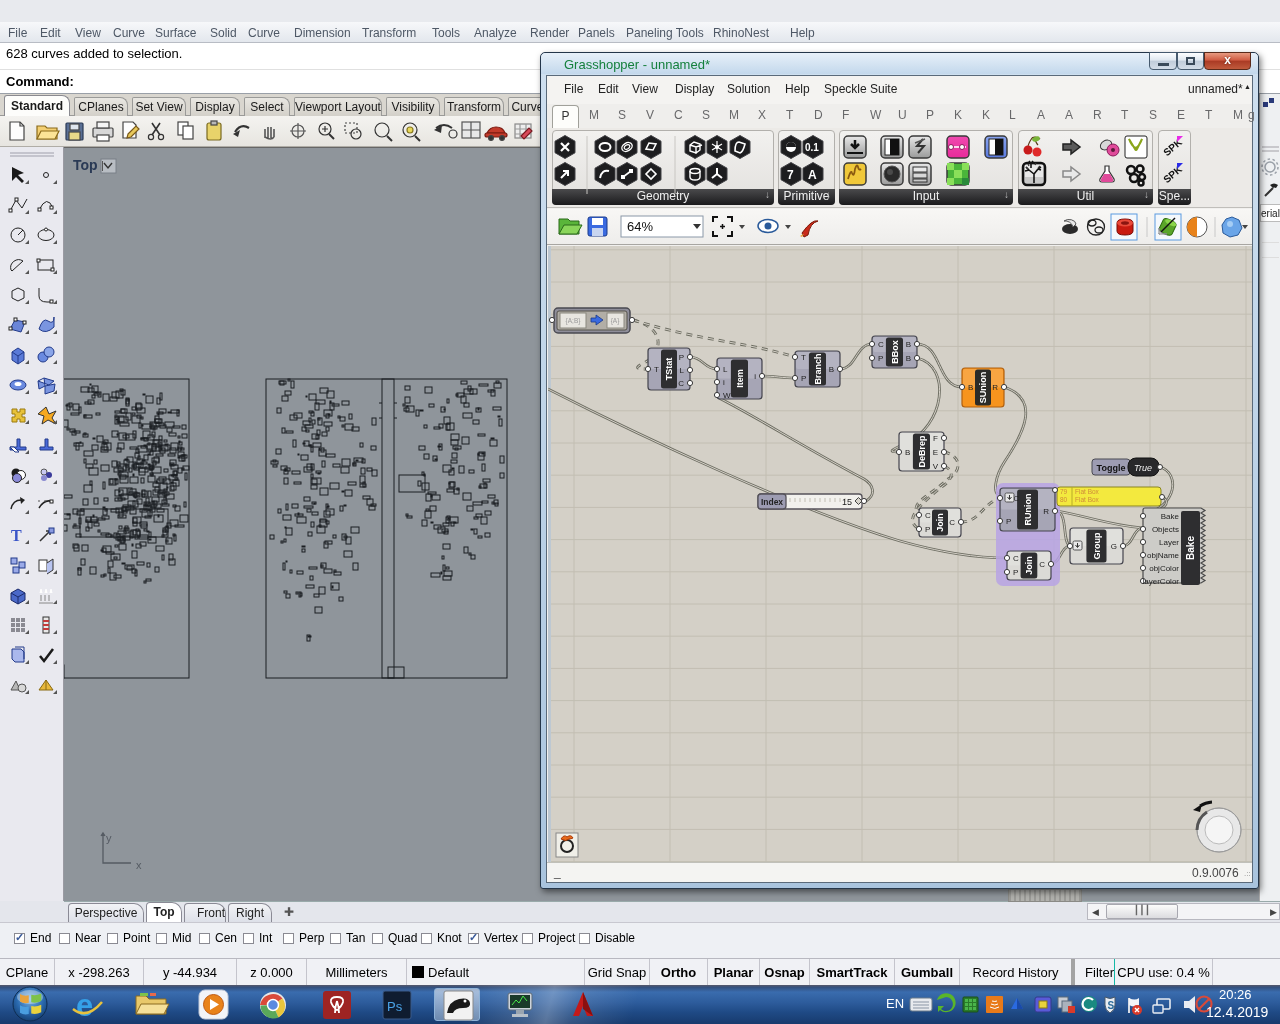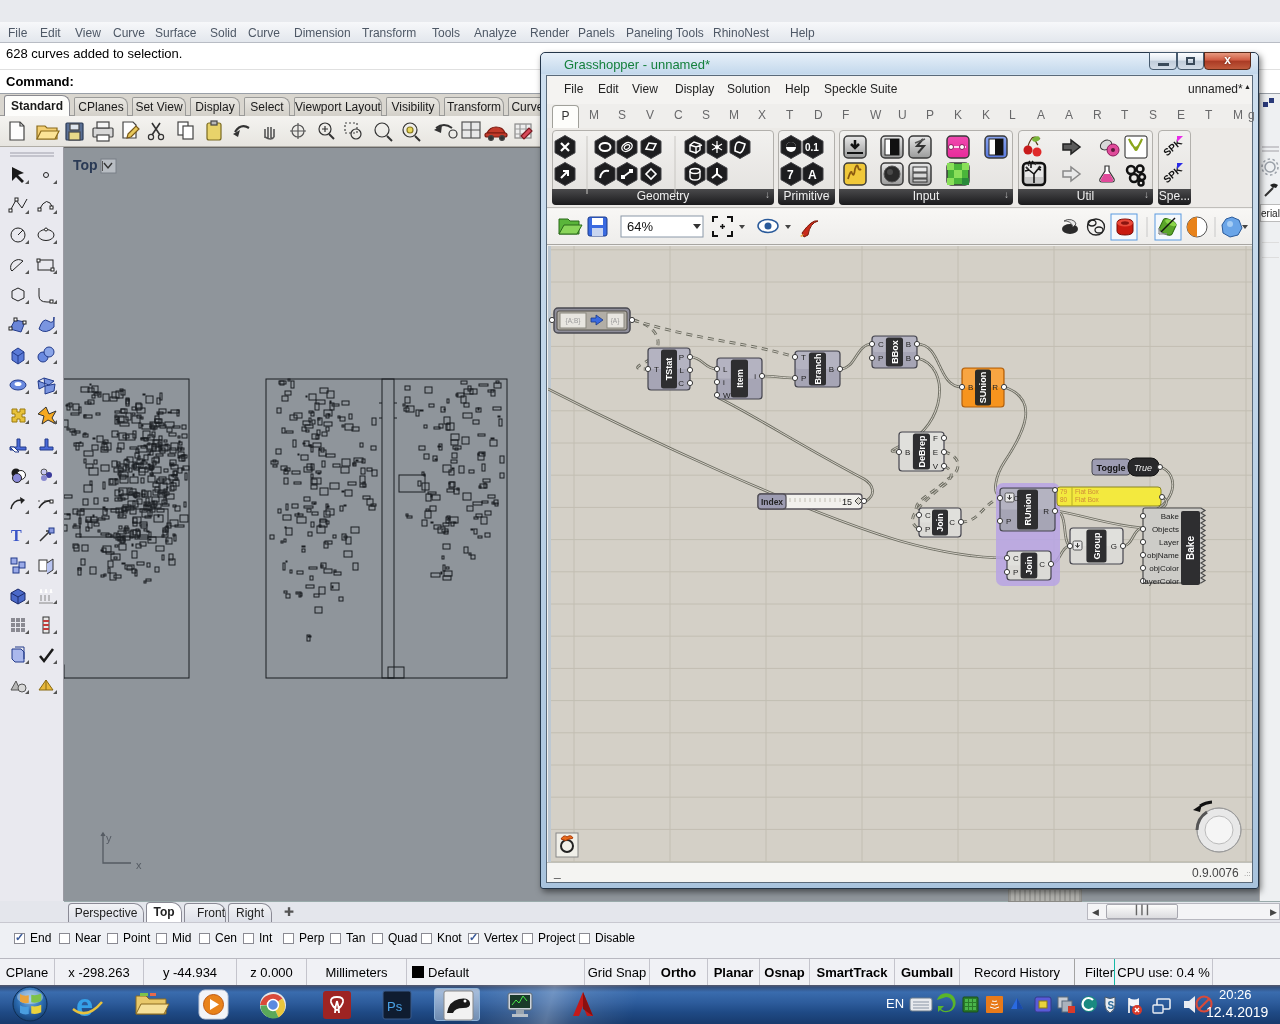--- a/index.html
+++ b/index.html
@@ -1121,21 +1121,21 @@
       <div class="abs" style="left:144px;top:0;width:93px;height:26px;border-right:1px solid #c4c4cc;text-align:center;padding-top:6px;font-weight:normal;">y -44.934</div>
       <div class="abs" style="left:237px;top:0;width:70px;height:26px;border-right:1px solid #c4c4cc;text-align:center;padding-top:6px;font-weight:normal;">z 0.000</div>
       <div class="abs" style="left:307px;top:0;width:100px;height:26px;border-right:1px solid #c4c4cc;text-align:center;padding-top:6px;font-weight:normal;">Millimeters</div>
       <div class="abs" style="left:407px;top:0;width:178px;height:26px;border-right:1px solid #c4c4cc;text-align:center;padding-top:6px;font-weight:normal;"></div>
       <div class="abs" style="left:585px;top:0;width:65px;height:26px;border-right:1px solid #c4c4cc;text-align:center;padding-top:6px;font-weight:normal;">Grid Snap</div>
       <div class="abs" style="left:650px;top:0;width:58px;height:26px;border-right:1px solid #c4c4cc;text-align:center;padding-top:6px;font-weight:bold;">Ortho</div>
       <div class="abs" style="left:708px;top:0;width:52px;height:26px;border-right:1px solid #c4c4cc;text-align:center;padding-top:6px;font-weight:bold;">Planar</div>
       <div class="abs" style="left:760px;top:0;width:50px;height:26px;border-right:1px solid #c4c4cc;text-align:center;padding-top:6px;font-weight:bold;">Osnap</div>
       <div class="abs" style="left:810px;top:0;width:85px;height:26px;border-right:1px solid #c4c4cc;text-align:center;padding-top:6px;font-weight:bold;">SmartTrack</div>
       <div class="abs" style="left:895px;top:0;width:65px;height:26px;border-right:1px solid #c4c4cc;text-align:center;padding-top:6px;font-weight:bold;">Gumball</div>
-      <div class="abs" style="left:960px;top:0;width:115px;height:26px;border-right:1px solid #a3a3a3;text-align:center;padding-top:6px;font-weight:normal;">Record History</div>
+      <div class="abs" style="left:960px;top:0;width:115px;height:26px;border-right:4px solid #a3a3a3;text-align:center;padding-top:6px;font-weight:normal;">Record History</div>
       <div class="abs" style="left:1075px;top:0;width:40px;height:26px;border-right:1px solid #14b8a6;text-align:right;padding-top:6px;font-weight:normal;">Filter</div>
       <div class="abs" style="left:1115px;top:0;width:98px;height:26px;border-right:1px solid #c4c4cc;text-align:center;padding-top:6px;font-weight:normal;">CPU use: 0.4 %</div>
       <div class="abs" style="left:412px;top:7px;width:12px;height:12px;background:#000;"></div>
       <div class="abs" style="left:428px;top:6px;">Default</div>
     </div>
 
 <div class="abs" style="left:0;top:985px;width:1280px;height:39px;background:linear-gradient(#56586a 0%,#33507e 6%,#3a6cae 18%,#2d5c9c 45%,#1f4a85 70%,#173a6d 100%);">
 <div class="abs" style="left:340px;top:0;width:420px;height:39px;background:linear-gradient(105deg,rgba(255,255,255,0) 30%,rgba(255,255,255,.18) 46%,rgba(255,255,255,.28) 50%,rgba(255,255,255,.12) 56%,rgba(255,255,255,0) 70%);"></div>
 <svg width="1280" height="39" style="position:absolute;left:0;top:0;">
 <defs>

